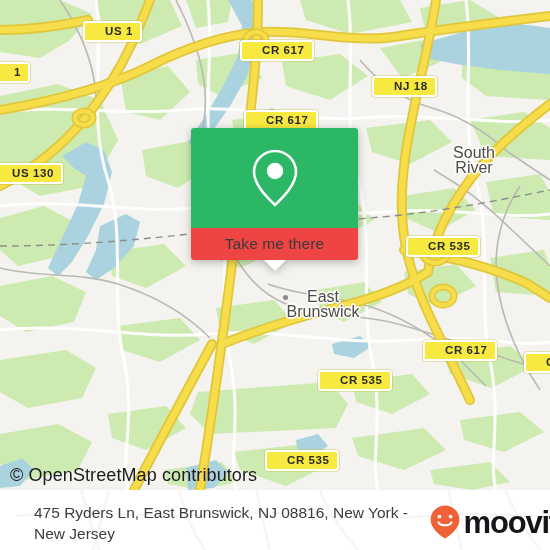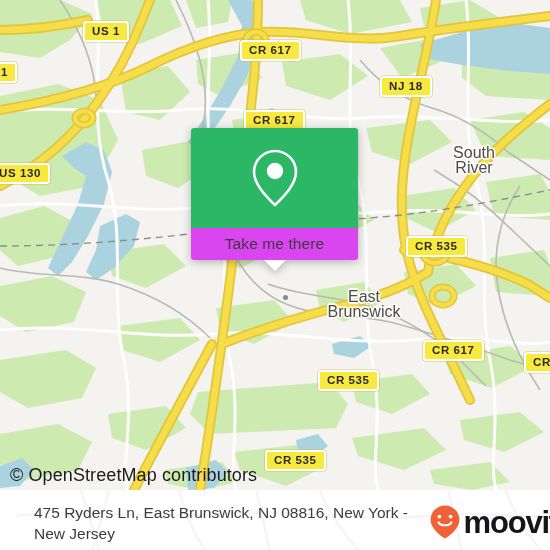--- a/index.html
+++ b/index.html
@@ -39,21 +39,21 @@
   
   .shield {
     position: absolute;
     background: #f7e93f;
     border: 2px solid #ffffff;
     border-radius: 3px;
     color: #2b2b2b;
     font-size: 11.5px;
     font-weight: bold;
     letter-spacing: .6px;
-    padding: 2px 7px 3px 7px;
+    padding: 2px 7px 3px 20px;
     line-height: 12px;
     white-space: nowrap;
     box-shadow: 0 0 0 0.6px rgba(190,180,40,.65);
     z-index: 30;
   }
 
   
   .place {
     position: absolute;
     color: #4c4c4c;
@@ -85,21 +85,21 @@
   #card-head {
     height: 100px;
     background: #2bb765;
     border-radius: 3px 3px 0 0;
     display: flex;
     align-items: center;
     justify-content: center;
   }
   #card-body {
     height: 32px;
-    background: #d946ef;
+    background: #ef4444;
     border-radius: 0 0 3px 3px;
     display: flex;
     align-items: center;
     justify-content: center;
     position: relative;
   }
   #card-label {
     font-size: 15.5px;
     color: #3a3a3a;
     letter-spacing: .1px;
@@ -286,31 +286,31 @@
           <path d="M0 246 C70 246 140 240 206 232 C270 224 330 222 392 216 C450 210 500 200 550 190"></path>
         </g>
       </g>
     </svg>
 
     <div class="shield" style="left:83px;  top:21px;">US 1</div>
     <div class="shield" style="left:-8px;  top:62px;">1</div>
     <div class="shield" style="left:-10px; top:163px;">US 130</div>
     <div class="shield" style="left:240px; top:40px;">CR 617</div>
     <div class="shield" style="left:244px; top:110px;">CR 617</div>
-    <div class="shield" style="left:380px; top:76px;">NJ 18</div>
+    <div class="shield" style="left:372px; top:76px;">NJ 18</div>
     <div class="shield" style="left:406px; top:236px;">CR 535</div>
     <div class="shield" style="left:423px; top:340px;">CR 617</div>
     <div class="shield" style="left:524px; top:352px;">CR 6</div>
     <div class="shield" style="left:318px; top:370px;">CR 535</div>
     <div class="shield" style="left:265px; top:450px;">CR 535</div>
 
     <div class="place" style="left:474px; top:145px; transform:translateX(-50%);">South
 River</div>
     <div class="place-dot" style="left:283px; top:295px;"></div>
-    <div class="place" style="left:323px; top:289px; transform:translateX(-50%);margin-left:41px;">East
+    <div class="place" style="left:323px; top:289px; transform:translateX(-50%);">East
 Brunswick</div>
 
     <div id="attribution">© OpenStreetMap contributors</div>
 
     <div id="info-card">
       <div id="card-head">
         <svg width="52" height="62" viewBox="0 0 52 62">
           <path d="M26 4 C14.4 4 5 13.4 5 25 C5 38 19 51 26 58 C33 51 47 38 47 25 C47 13.4 37.6 4 26 4 Z" fill="none" stroke="#ffffff" stroke-width="2.6" stroke-linejoin="round"></path>
           <circle cx="26" cy="24" r="8.2" fill="#ffffff"></circle>
         </svg>

